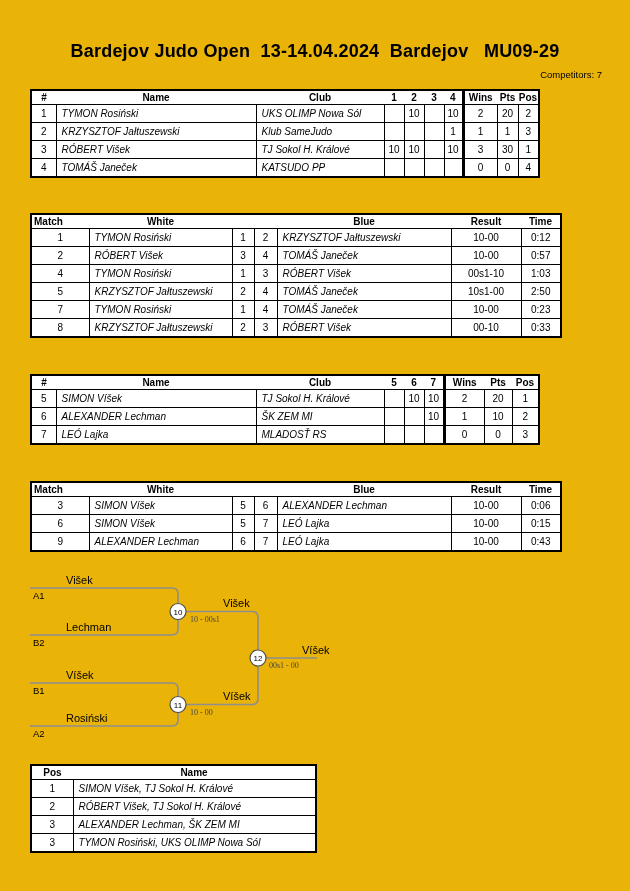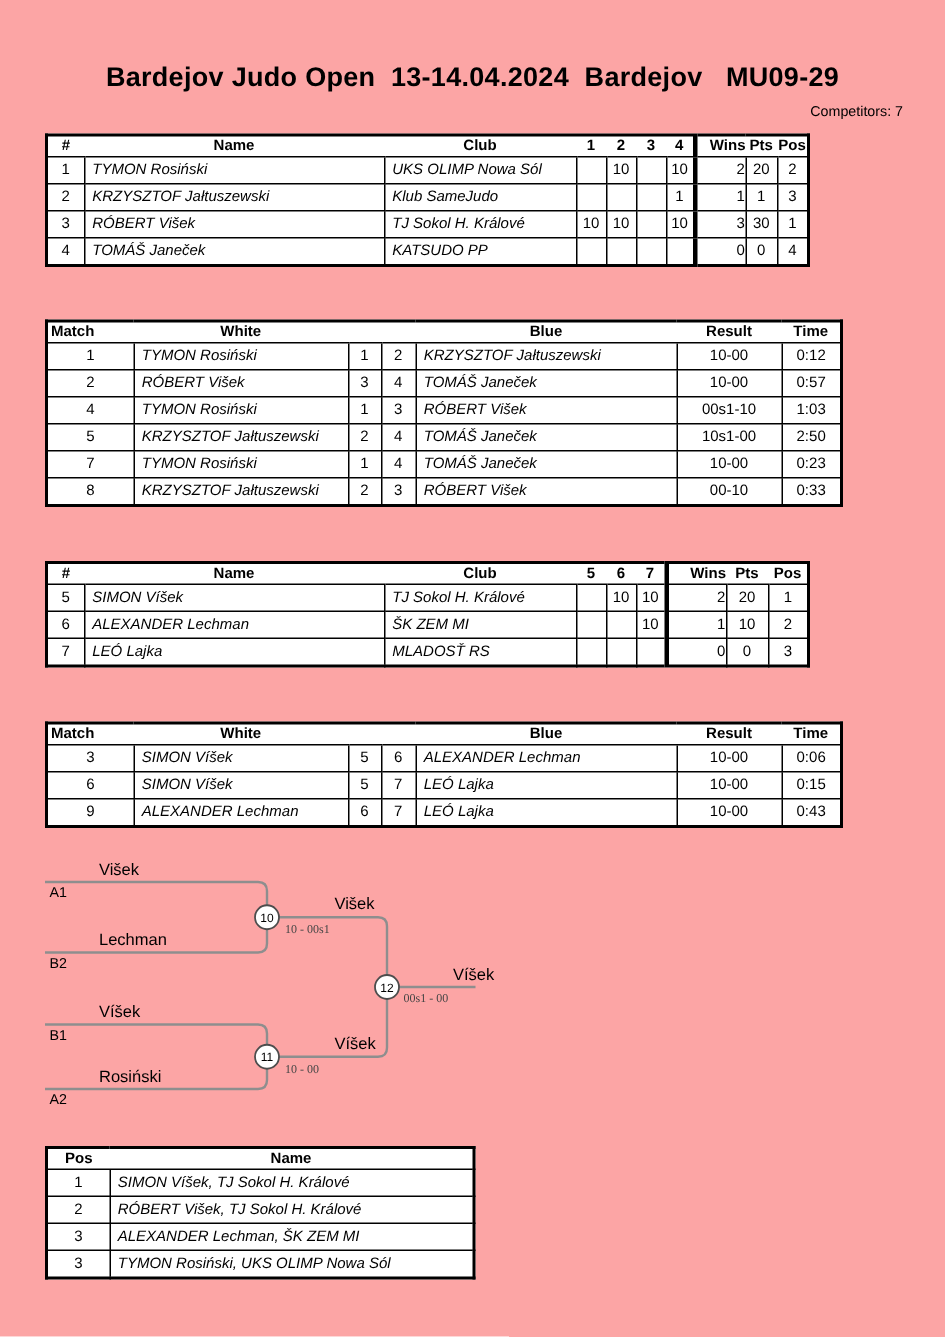--- a/index.html
+++ b/index.html
@@ -1,30 +1,30 @@
 <!DOCTYPE html>
 <html><head>
 <meta charset="utf-8">
 <style>
   html,body{margin:0;padding:0;background:#ffffff;}
-  .page{position:relative;width:630px;height:891px;background:#fca5a5;color:#000;
+  .page{position:relative;width:630px;height:891px;background:#eab308;color:#000;
         font-family:"Liberation Sans","DejaVu Sans",sans-serif;overflow:hidden;}
   .abs{position:absolute;}
   .title{top:41px;left:0;width:630px;text-align:center;font-size:18px;font-weight:bold;
          white-space:pre;letter-spacing:.2px;}
   .count{top:69px;right:28px;font-size:9.5px;}
   .sec{font-size:11px;font-weight:bold;text-align:right;margin-top:32px;}
   table{border-collapse:collapse;table-layout:fixed;border:2px solid #000;background:#fff;}
   td{border:1px solid #000;font-size:10px;height:17px;padding:0;overflow:hidden;
      white-space:nowrap;text-align:center;vertical-align:middle;}
   th{border:none;border-bottom:1px solid #000;font-size:10px;font-weight:bold;height:13px;
      padding:0;text-align:center;vertical-align:middle;white-space:nowrap;overflow:hidden;}
   td.l{text-align:left;padding-left:5px;font-style:italic;}
   th.l{text-align:left;padding-left:2px;}
-  .sep{border-left:3px solid #000 !important;text-align:right;}
+  .sep{border-left:3px solid #000 !important;}
   
   .bracket{left:0;top:560px;width:630px;height:200px;}
   .bracket svg{position:absolute;left:0;top:0;}
   .bk-name{position:absolute;font-size:11px;font-weight:normal;line-height:13px;white-space:nowrap;margin-left:33px;}
   .bk-seed{position:absolute;font-size:9.5px;line-height:11px;white-space:nowrap;}
   .bk-score{position:absolute;font-size:8px;line-height:10px;color:#454545;white-space:nowrap;font-family:Liberation Serif, serif;}
 </style>
 </head>
 <body>
 

